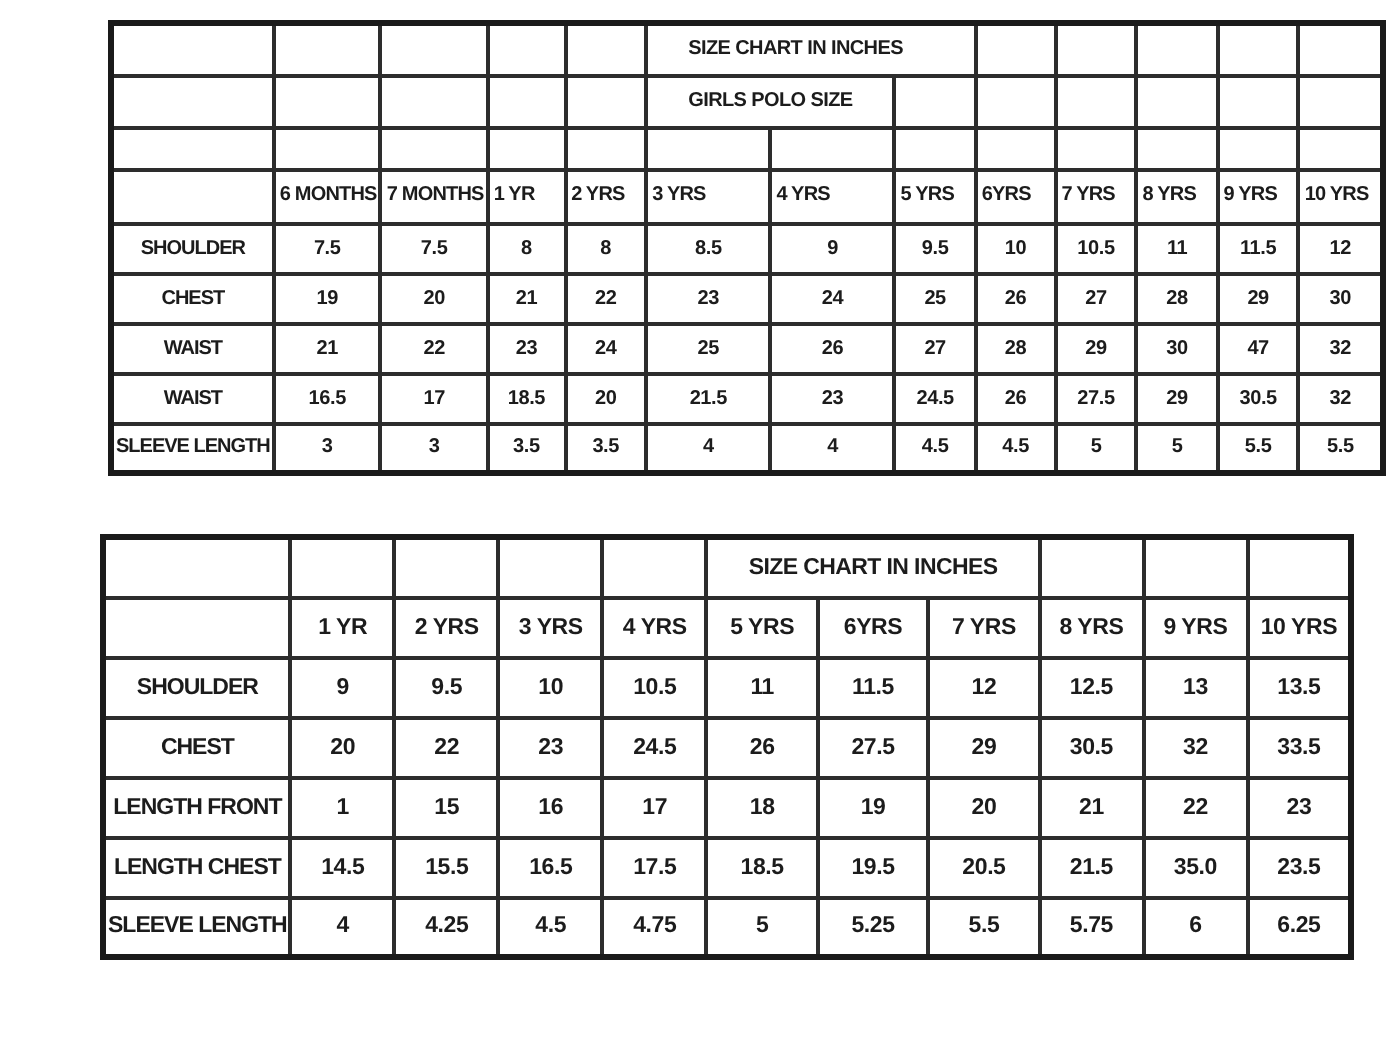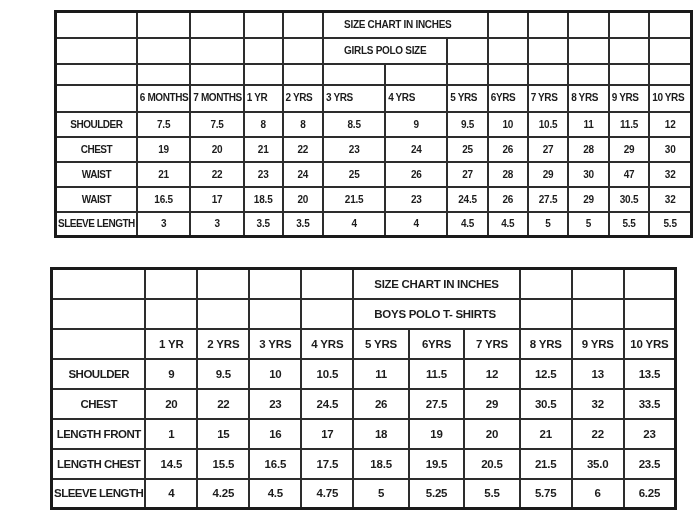--- a/index.html
+++ b/index.html
@@ -202,31 +202,20 @@
           <td></td>
           <td></td>
           <td></td>
           <td></td>
           <td></td>
           <td class="banner" colspan="3">SIZE CHART IN INCHES</td>
           <td></td>
           <td></td>
           <td></td>
         </tr>
-        <tr class="banner-row">
-          <td></td>
-          <td></td>
-          <td></td>
-          <td></td>
-          <td></td>
-          <td class="banner" colspan="3">BOYS POLO T- SHIRTS</td>
-          <td></td>
-          <td></td>
-          <td></td>
-        </tr>
         <tr class="header-row">
           <td></td>
           <td class="head">1 YR</td>
           <td class="head">2 YRS</td>
           <td class="head">3 YRS</td>
           <td class="head">4 YRS</td>
           <td class="head">5 YRS</td>
           <td class="head">6YRS</td>
           <td class="head">7 YRS</td>
           <td class="head">8 YRS</td>

